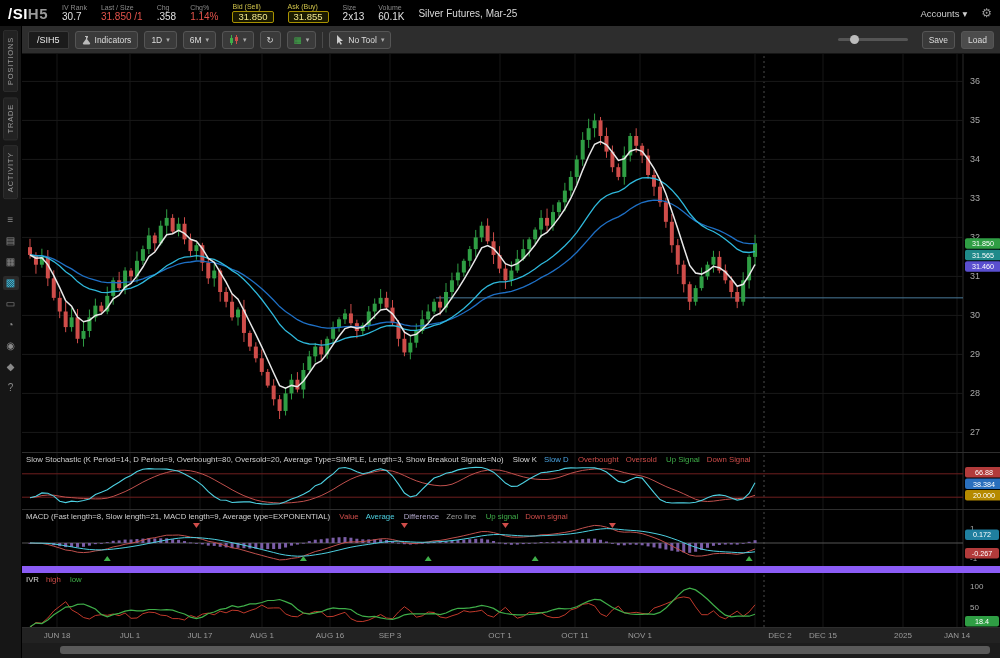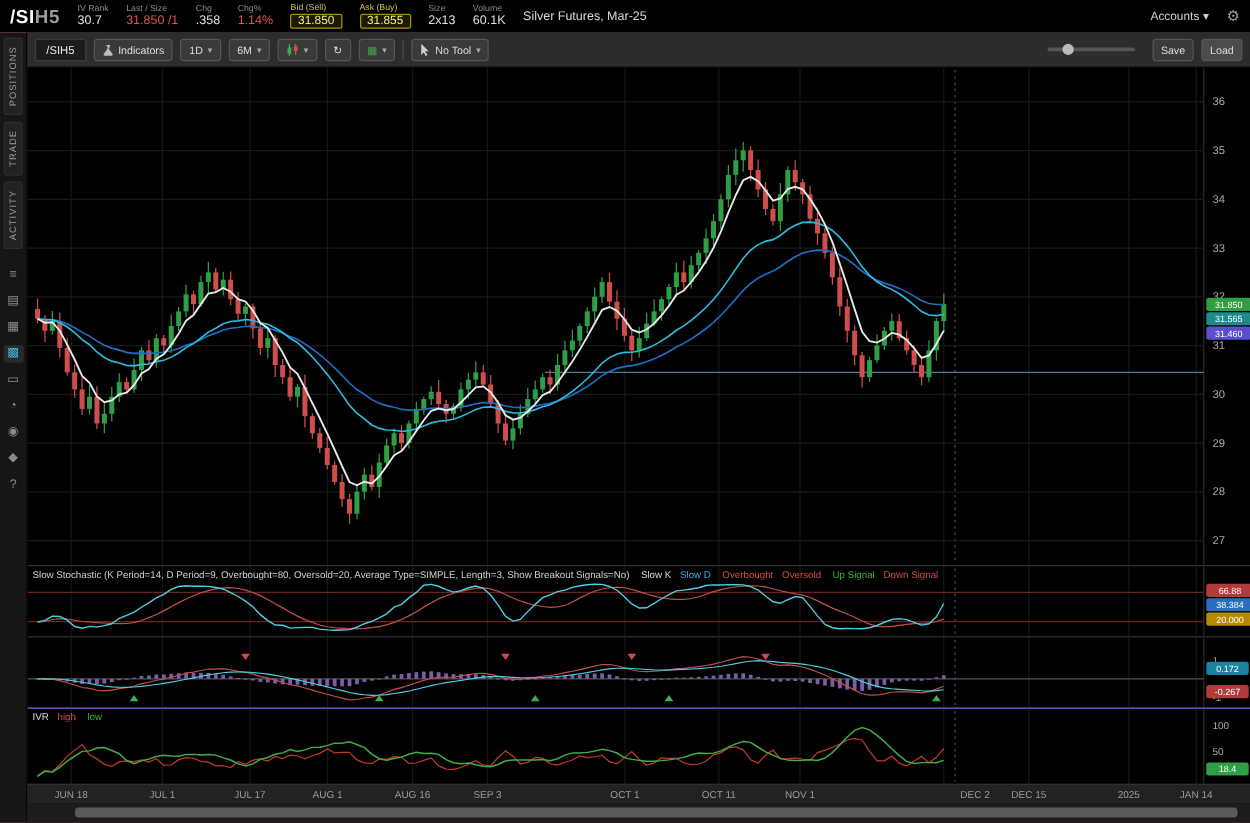--- a/index.html
+++ b/index.html
@@ -12,21 +12,21 @@
   .sym { font-size:15px; font-weight:bold; color:#fff; letter-spacing:.5px; }
   .sym .suffix { color:#9a9a9a; font-weight:bold; }
   .qf { display:flex; flex-direction:column; line-height:1.1; }
   .qf .lbl { font-size:7px; color:#8a8a8a; }
   .qf .val { font-size:10px; color:#e0e0e0; }
   .val.red { color:#e5534b; }
   .boxed { border:1px solid #a89200; border-radius:2px; padding:0 5px; font-size:9.5px; color:#f0e68c; background:#1a1a00; }
   .qf .lbl.yellow { color:#cfc24a; }
   .desc { font-size:10px; color:#d8d8d8; }
   .spacer { flex:1; }
-  .accounts { font-size:9.5px; color:#cfcfcf; display:flex; align-items:center; gap:3px; }
+  .accounts { font-size:9.5px; color:#cfcfcf; display:flex; align-items:flex-start; gap:3px; }
   .gear { color:#9a9a9a; font-size:12px; }
 
   
   .main { flex:1; display:flex; }
   .sidebar { width:22px; background:#161616; border-right:1px solid #000; display:flex; flex-direction:column; align-items:center; padding-top:4px; gap:2px; }
   .vtab { writing-mode:vertical-rl; transform:rotate(180deg); font-size:7.5px; letter-spacing:.8px; color:#9a9a9a;
           background:#222; border:1px solid #2e2e2e; border-radius:2px; padding:6px 2px; margin-bottom:3px; }
   .sicons { display:flex; flex-direction:column; gap:7px; margin-top:8px; align-items:center; }
   .sicon { font-size:10px; color:#8a8a8a; width:16px; height:14px; text-align:center; line-height:14px; }
   .sicon.active { color:#3ab6d8; background:#2a2a2a; border-radius:2px; }
@@ -43,21 +43,21 @@
   .slider { width:70px; height:3px; background:#555; border-radius:2px; position:relative; margin:0 8px; }
   .slider .knob { position:absolute; left:12px; top:-3px; width:9px; height:9px; background:#bbb; border-radius:50%; }
   .iconsvg { display:block; }
 
   
   .panes { flex:1; display:flex; flex-direction:column; }
   .pane { position:relative; background:#000; }
   #pane-price { height:398px; flex:0 0 398px; }
   #pane-stoch { height:57px; flex:0 0 57px; border-top:1px solid #2e2e2e; }
   #pane-macd  { height:57px; flex:0 0 57px; border-top:1px solid #2e2e2e; }
-  #pane-ivr   { height:61px; flex:0 0 61px; border-top:1px solid #8b5cf6; }
+  #pane-ivr   { height:61px; flex:0 0 61px; border-top:7px solid #8b5cf6; }
   .pane svg { position:absolute; left:0; top:0; }
 
   .ema-legend { position:absolute; left:6px; top:4px; z-index:3; line-height:11px; font-size:8.5px; }
   .ema-l1 { color:#cfeef5; } .ema-l2 { color:#35c3e8; } .ema-l3 { color:#2b7fd0; }
 
   .pl { position:absolute; left:4px; top:2px; z-index:3; font-size:7.8px; color:#d0d0d0; white-space:nowrap; }
   .pl span { margin-right:7px; }
   .lg-main { color:#d0d0d0; }
   .s0{color:#d8d8d8}.s1{color:#4aa3e0}.s2{color:#cf4d4a}.s3{color:#cf4d4a}.s4{color:#3fae49}.s5{color:#cf4d4a}
   .m0{color:#cf4d4a}.m1{color:#4dd0e1}.m2{color:#b0a6c9}.m3{color:#9a9a9a}.m4{color:#3fae49}.m5{color:#cf4d4a}
@@ -513,20 +513,26 @@
               <rect x="943" y="14" width="38" height="10.5" rx="2" fill="#b23b3b"></rect>
               <text x="962" y="22" text-anchor="middle" fill="#fff" font-size="7.2">66.88</text>
               <rect x="943" y="25.5" width="38" height="10.5" rx="2" fill="#2a6fbd"></rect>
               <text x="962" y="33.5" text-anchor="middle" fill="#fff" font-size="7.2">38.384</text>
               <rect x="943" y="37" width="38" height="10.5" rx="2" fill="#b58a00"></rect>
               <text x="962" y="45" text-anchor="middle" fill="#fff" font-size="7.2">20.000</text>
             </svg>
           </div>
 
         <div class="pane" id="pane-macd">
+          <div class="pl">
+            <span class="lg-main">MACD (Fast length=8, Slow length=21, MACD length=9, Average type=EXPONENTIAL)</span>
+            <span class="m0">Value</span><span class="m1">Average</span>
+            <span class="m2">Difference</span><span class="m3">Zero line</span>
+            <span class="m4">Up signal</span><span class="m5">Down signal</span>
+          </div>
         <svg width="978" height="56">
               <line x1="35" y1="0" x2="35" y2="56" stroke="#161616" stroke-width="1"></line>
               <line x1="108" y1="0" x2="108" y2="56" stroke="#161616" stroke-width="1"></line>
               <line x1="178" y1="0" x2="178" y2="56" stroke="#161616" stroke-width="1"></line>
               <line x1="240" y1="0" x2="240" y2="56" stroke="#161616" stroke-width="1"></line>
               <line x1="308" y1="0" x2="308" y2="56" stroke="#161616" stroke-width="1"></line>
               <line x1="368" y1="0" x2="368" y2="56" stroke="#161616" stroke-width="1"></line>
               <line x1="478" y1="0" x2="478" y2="56" stroke="#161616" stroke-width="1"></line>
               <line x1="553" y1="0" x2="553" y2="56" stroke="#161616" stroke-width="1"></line>
               <line x1="618" y1="0" x2="618" y2="56" stroke="#161616" stroke-width="1"></line>

